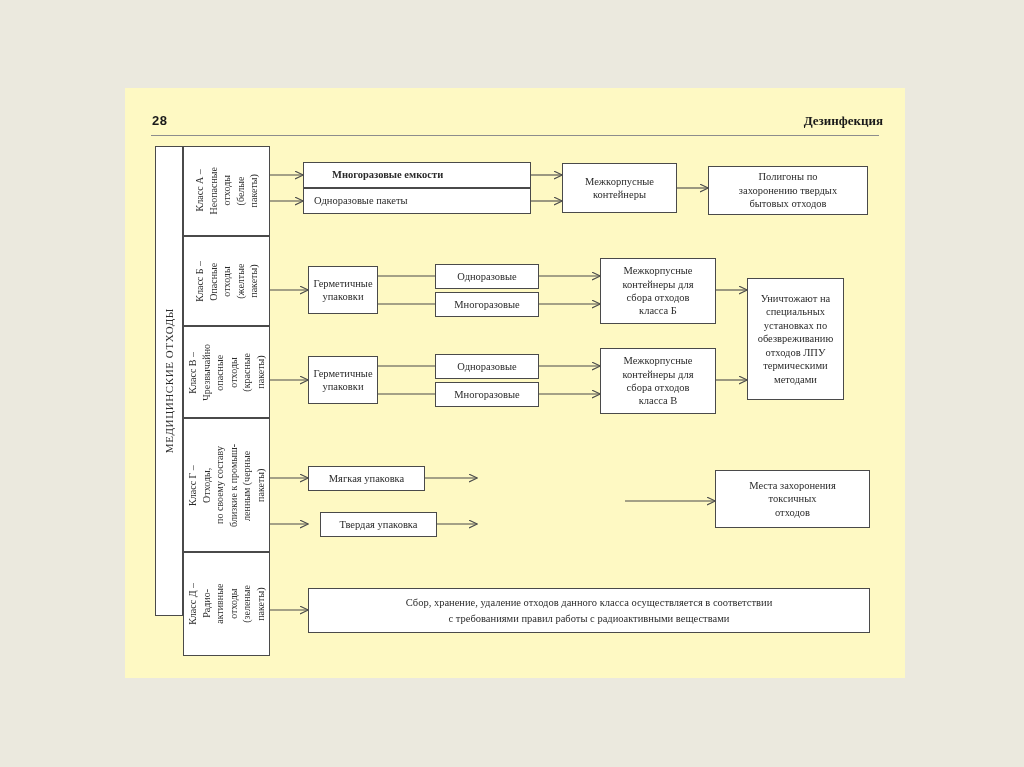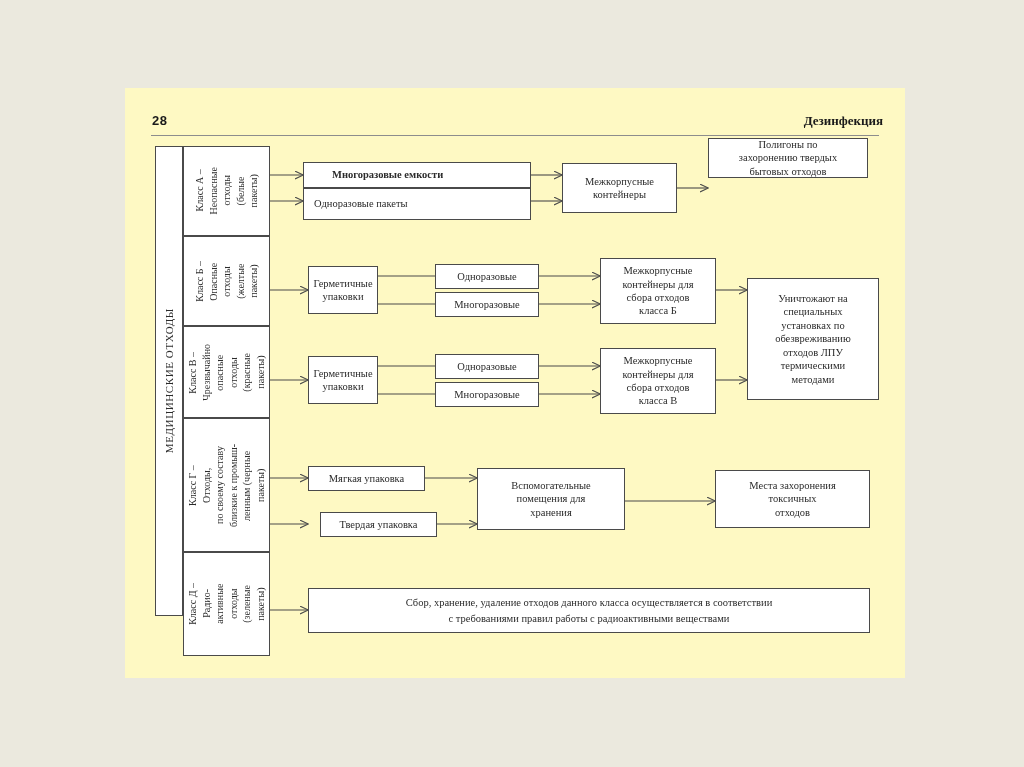--- a/index.html
+++ b/index.html
@@ -172,24 +172,24 @@
     <div class="vcell" style="left:58px;top:464px;width:87px;height:104px;">
       <div class="vtext">Класс Д –
 Радио-
 активные
 отходы
 (зеленые
 пакеты)</div>
     </div>
 
     <div class="box" style="left:178px;top:74px;width:228px;height:26px;justify-content:flex-start;padding-left:28px;font-weight:bold;">Многоразовые емкости</div>
-    <div class="box" style="left:178px;top:100px;width:228px;height:32px;justify-content:flex-start;padding-left:10px;">Одноразовые пакеты</div>
+    <div class="box" style="left:178px;top:100px;width:228px;height:26px;justify-content:flex-start;padding-left:10px;">Одноразовые пакеты</div>
     <div class="box" style="left:437px;top:75px;width:115px;height:50px;white-space:pre-line;">Межкорпусные
 контейнеры</div>
-    <div class="box" style="left:583px;top:50px;width:160px;height:40px;white-space:pre-line;">Полигоны по
+    <div class="box" style="left:583px;top:78px;width:160px;height:49px;white-space:pre-line;">Полигоны по
 захоронению твердых
 бытовых отходов</div>
 
     <div class="box" style="left:183px;top:178px;width:70px;height:48px;white-space:pre-line;">Герметичные
 упаковки</div>
     <div class="box" style="left:310px;top:176px;width:104px;height:25px;">Одноразовые</div>
     <div class="box" style="left:310px;top:204px;width:104px;height:25px;">Многоразовые</div>
     <div class="box" style="left:475px;top:170px;width:116px;height:66px;white-space:pre-line;">Межкорпусные
 контейнеры для
 сбора отходов
@@ -197,33 +197,30 @@
 
     <div class="box" style="left:183px;top:268px;width:70px;height:48px;white-space:pre-line;">Герметичные
 упаковки</div>
     <div class="box" style="left:310px;top:266px;width:104px;height:25px;">Одноразовые</div>
     <div class="box" style="left:310px;top:294px;width:104px;height:25px;">Многоразовые</div>
     <div class="box" style="left:475px;top:260px;width:116px;height:66px;white-space:pre-line;">Межкорпусные
 контейнеры для
 сбора отходов
 класса В</div>
 
-    <div class="box" style="left:622px;top:190px;width:132px;height:122px;white-space:pre-line;">Уничтожают на
+    <div class="box" style="left:622px;top:190px;width:97px;height:122px;white-space:pre-line;">Уничтожают на
 специальных
 установках по
 обезвреживанию
 отходов ЛПУ
 термическими
 методами</div>
 
     <div class="box" style="left:183px;top:378px;width:117px;height:25px;">Мягкая упаковка</div>
     <div class="box" style="left:183px;top:424px;width:117px;height:25px;margin-left:12px;">Твердая упаковка</div>
-    <div class="box" style="left:352px;top:380px;width:148px;height:62px;white-space:pre-line;">Вспомогательные
-помещения для
-хранения</div>
     <div class="box" style="left:590px;top:382px;width:155px;height:58px;white-space:pre-line;">Места захоронения
 токсичных
 отходов</div>
 
     <div class="box" style="left:183px;top:500px;width:562px;height:45px;white-space:pre-line;line-height:1.45;">Сбор, хранение, удаление отходов данного класса осуществляется в соответствии
 с требованиями правил работы с радиоактивными веществами</div>
 
   </div>
 </div>
 

